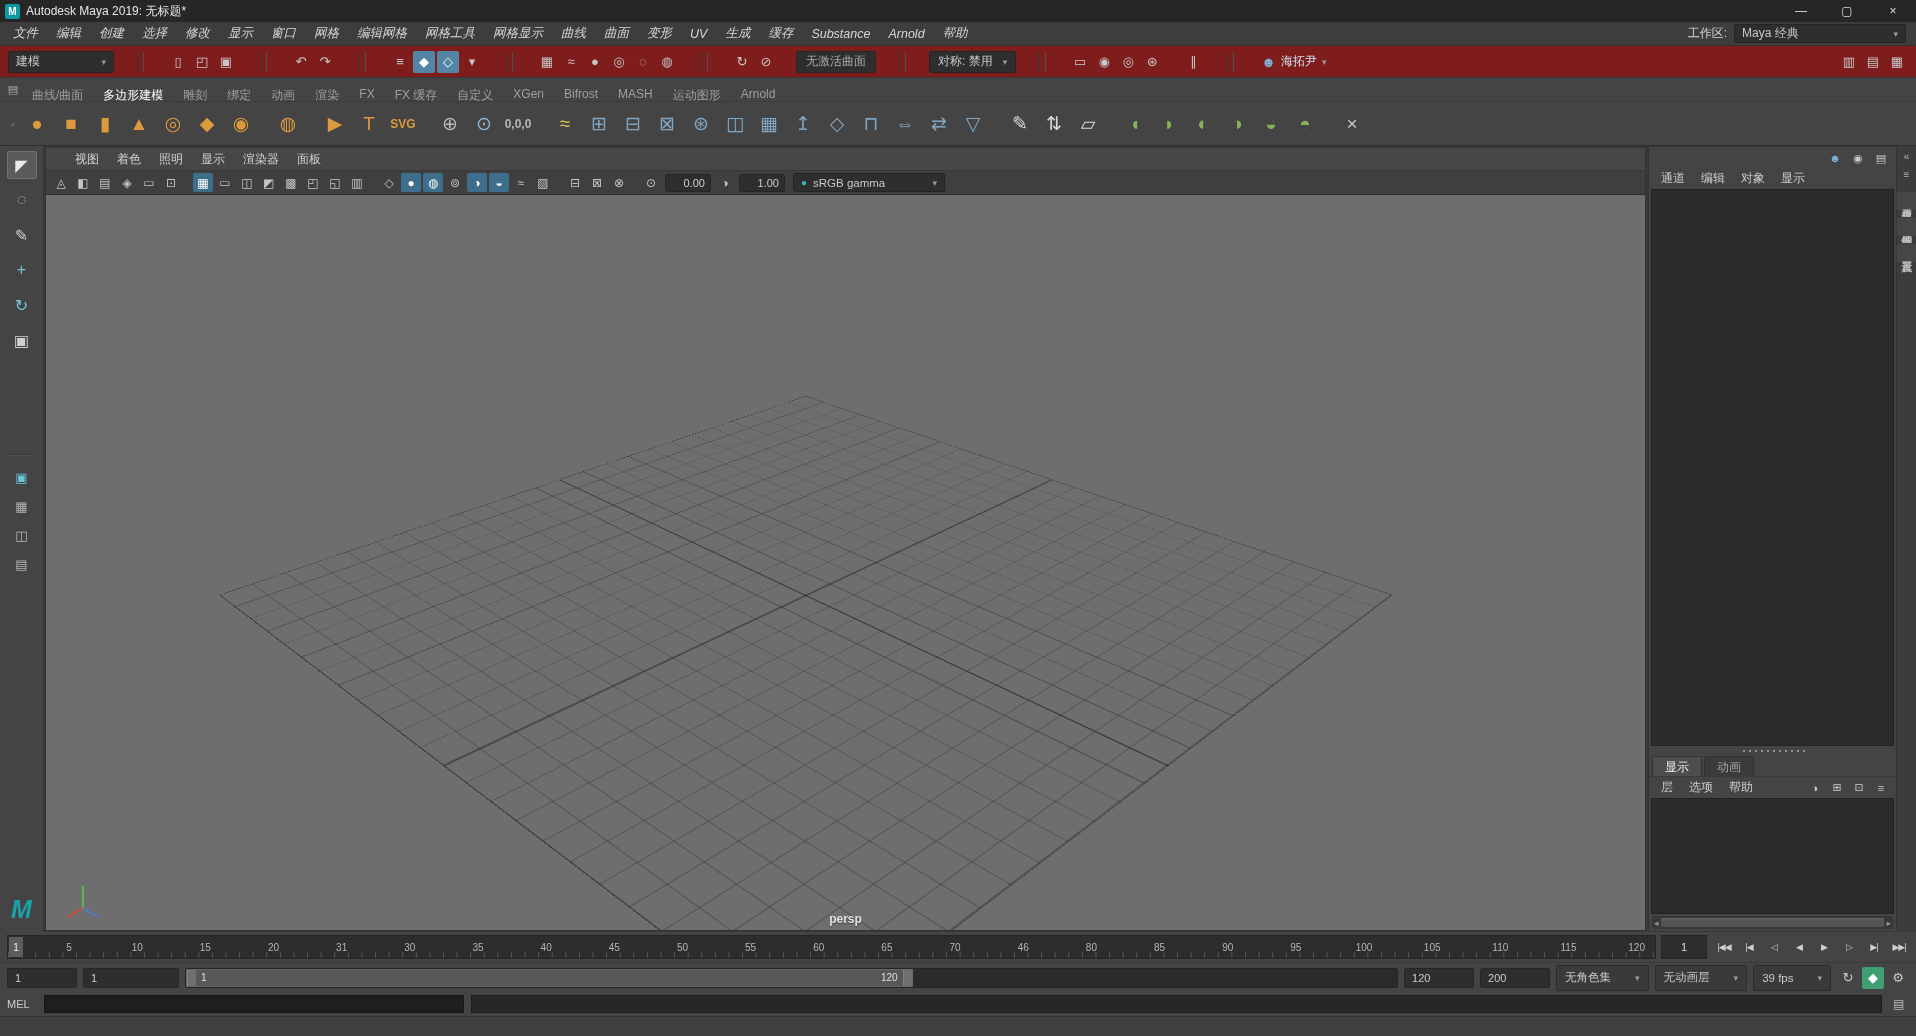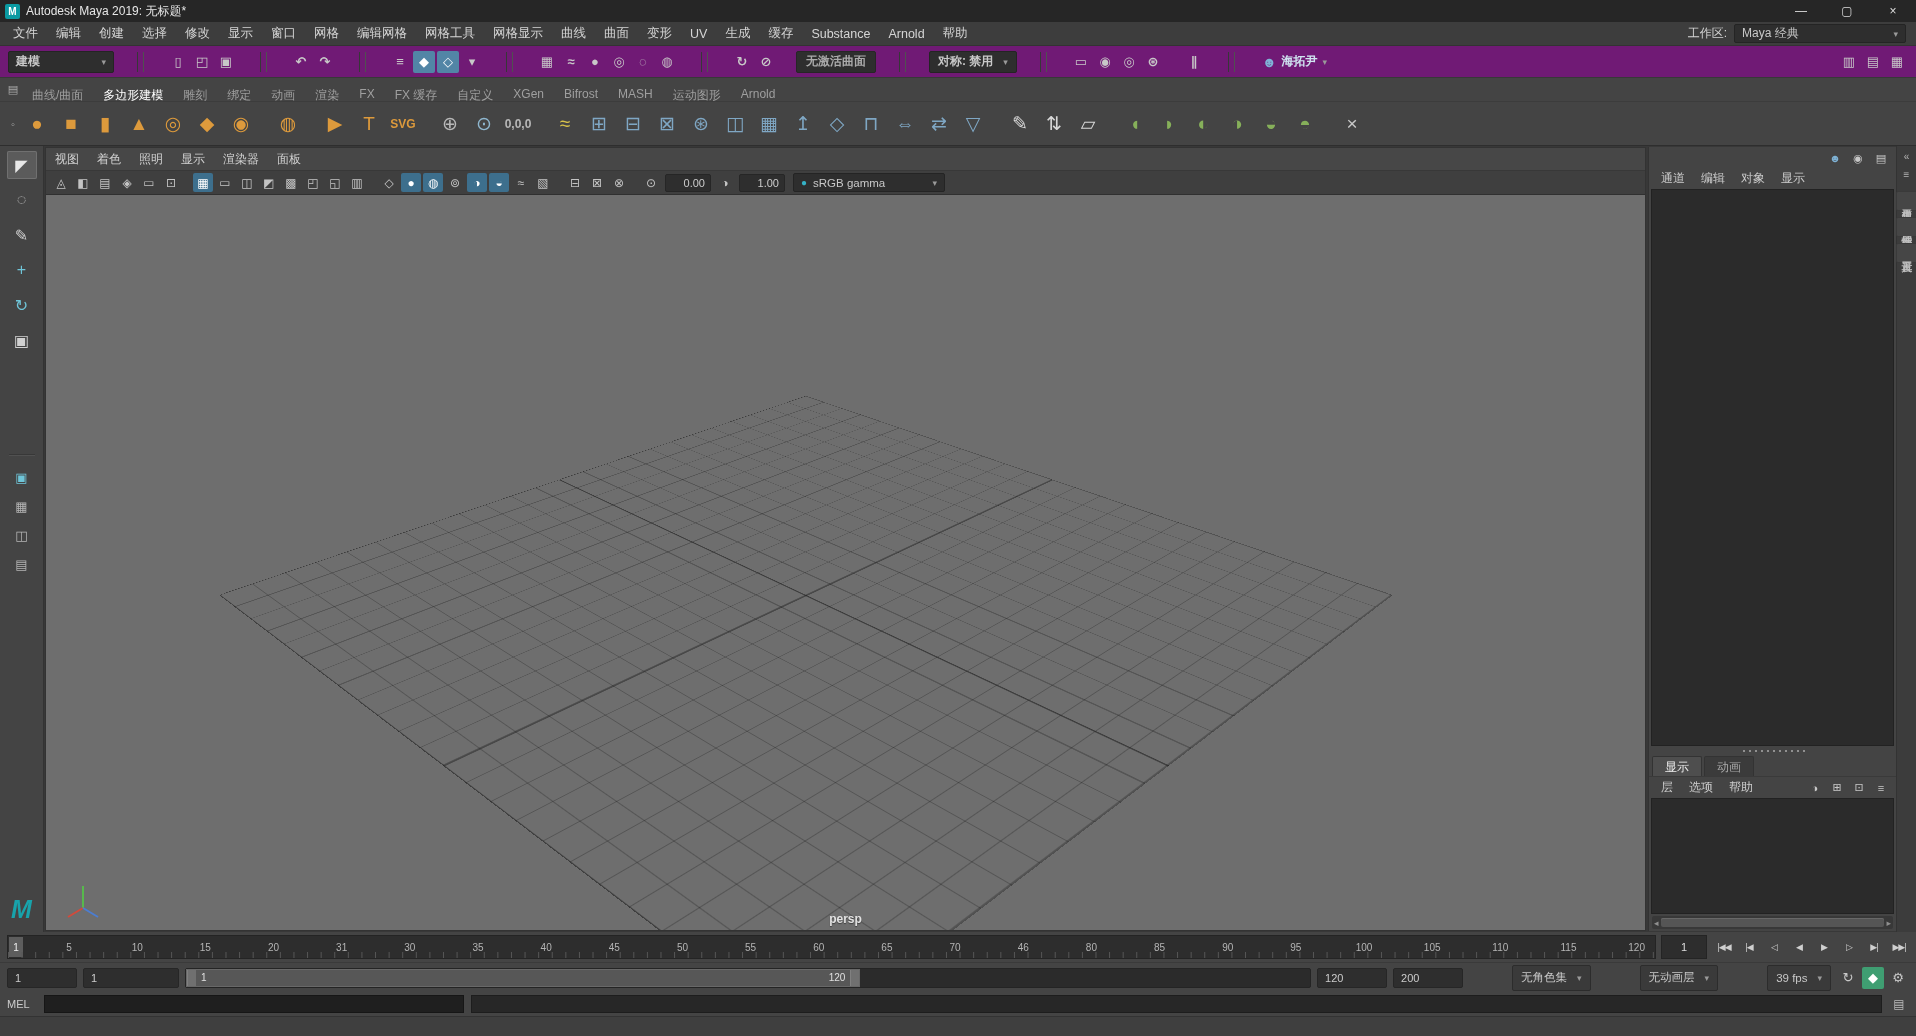--- a/index.html
+++ b/index.html
@@ -14,29 +14,29 @@
   .window { width:1916px; height:1036px; display:flex; flex-direction:column; background:#444; }
 
   
   .titlebar { height:22px; background:#262626; display:flex; align-items:center; color:#e6e6e6; font-size:12px; flex:0 0 auto; }
   .app-icon { width:15px; height:15px; margin:0 6px 0 5px; background:#0b9aa2; color:#fff; font-size:10px; font-weight:bold; border-radius:2px; }
   .tb-btns { margin-left:auto; display:flex; height:100%; }
   .tb-btn { width:46px; height:100%; font-size:12px; color:#ddd; }
 
   
   .menubar { height:24px; background:#3d3d3d; border-bottom:1px solid #333; display:flex; align-items:center; font-size:12.5px; color:#d5d5d5; padding-left:4px; flex:0 0 auto; }
-  .menu-items { display:flex; height:100%; align-items:flex-start; }
+  .menu-items { display:flex; height:100%; align-items:flex-start;font-style:italic; }
   .menu-item { padding:0 9px; height:100%; display:flex; align-items:center; white-space:nowrap; }
   .menubar-right { margin-left:auto; display:flex; align-items:center; gap:7px; padding-right:10px; font-size:12px; }
   .dd { background:#2e2e2e; border:1px solid #242424; border-radius:2px; display:flex; align-items:center; color:#c8c8c8; }
   .dd-arrow { font-size:9px; color:#9a9a9a; }
   .workspace-dd { width:172px; height:19px; padding:0 7px; justify-content:space-between; }
 
   
-  .statusline { height:32px; background:#701a75; display:flex; align-items:center; padding:0 8px; gap:19px; border-bottom:1px solid #383838; flex:0 0 auto;font-weight:bold; }
+  .statusline { height:32px; background:#7f1d1d; display:flex; align-items:center; padding:0 8px; gap:19px; border-bottom:1px solid #383838; flex:0 0 auto; }
   .menuset-dd { width:106px; height:22px; padding:0 7px; justify-content:space-between; font-size:12px; }
   .sl-sep { width:7px; height:20px; border-left:1px solid #373737; border-right:1px solid #505050; margin:0 4px; }
   .sl-group { display:flex; gap:2px; }
   .sl-icon { width:22px; height:22px; color:#c8c8c8; font-size:13px; border-radius:2px; }
   .sl-icon.small { width:18px; height:18px; font-size:11px; }
   .sl-icon.active { background:#5285a6; color:#fff; }
   .sl-field { height:22px; background:#2e2e2e; border:1px solid #262626; border-radius:2px; color:#aaa; font-size:12px; display:flex; align-items:center; padding:0 9px; }
   .sym-dd { height:22px; padding:0 8px; gap:10px; font-size:12px; }
   .user-chip { display:flex; align-items:center; gap:5px; font-size:12px; color:#cfe3f0; padding:0 4px; }
   .user-avatar { color:#7fb3d6; font-size:14px; }
@@ -58,21 +58,21 @@
   .toolbox { width:44px; background:#444; display:flex; flex-direction:column; align-items:center; padding-top:5px; border-right:1px solid #333; flex:0 0 auto; }
   .tools, .layouts { display:flex; flex-direction:column; align-items:center; gap:7px; }
   .tool { width:30px; height:28px; font-size:16px; color:#d0d0d0; border-radius:2px; }
   .tool.active { background:#5b5b5b; box-shadow:inset 0 0 0 1px #707070; }
   .toolbox-sep { width:26px; height:0; border-top:1px solid #383838; border-bottom:1px solid #515151; margin:100px 0 10px; }
   .layouts .tool { height:22px; font-size:13px; color:#b5b5b5; }
   .maya-logo { margin-top:auto; margin-bottom:8px; font-weight:bold; font-style:italic; font-size:25px; color:#18a3ab; }
 
   
   .viewport { flex:1; min-width:0; display:flex; flex-direction:column; margin:1px 2px 1px 1px; border:1px solid #333; background:#444; }
-  .vp-menubar { height:22px; display:flex; align-items:center; background:#474747; font-size:12px; color:#d0d0d0; padding-left:0; flex:0 0 auto; }
+  .vp-menubar { height:22px; display:flex; align-items:center; background:#474747; font-size:12px; color:#d0d0d0; padding-left:20px; flex:0 0 auto; }
   .vp-menu-item { padding:0 9px; }
   .vp-toolbar { height:25px; background:#3f3f3f; display:flex; align-items:center; padding:0 5px; gap:2px; border-top:1px solid #383838; border-bottom:1px solid #303030; flex:0 0 auto; }
   .vp-icons { display:flex; align-items:center; gap:2px; }
   .vp-icon { width:20px; height:19px; font-size:12px; color:#c4c4c4; border-radius:2px; flex:0 0 auto; }
   .vp-icon.sep { margin-left:10px; }
   .vp-icon.active { background:#3d6f8d; color:#fff; }
   .vp-field { width:46px; height:18px; background:#2e2e2e; border:1px solid #262626; color:#ccc; font-size:11px; display:flex; align-items:center; justify-content:flex-end; padding:0 5px; border-radius:2px; margin:0 2px; }
   .srgb-dd { height:19px; width:152px; gap:6px; padding:0 7px; font-size:11.5px; margin-left:4px; }
   .srgb-dot { color:#35b2c6; font-size:10px; }
   .vp-canvas { flex:1; min-height:0; position:relative; background:#6e6e6e; overflow:hidden; }
@@ -128,21 +128,21 @@
   .tl-btn { width:24px; color:#cfcfcf; font-size:9px; letter-spacing:-1px; }
 
   
   .range-row { height:30px; display:flex; align-items:center; background:#444; padding:0 7px; gap:6px; border-top:1px solid #3a3a3a; flex:0 0 auto; }
   .rs-field { height:20px; background:#2e2e2e; border:1px solid #262626; color:#ccc; font-size:11px; display:flex; align-items:center; padding:0 7px; border-radius:2px; }
   .w70 { width:70px; } .w96 { width:96px; }
   .rs-track { flex:1; height:20px; background:#2b2b2b; border:1px solid #242424; position:relative; border-radius:2px; }
   .rs-bar { position:absolute; left:0; top:0; bottom:0; background:#575757; border:1px solid #686868; display:flex; align-items:center; color:#e0e0e0; font-size:10px; }
   .rs-handle { width:9px; height:100%; background:#707070; box-shadow:inset 1px 0 0 #808080; flex:0 0 auto; }
   .rs-label { padding:0 5px; }
-  .rs-dd { height:20px; padding:12px 8px; gap:10px; font-size:11.5px; background:#3a3a3a; border-color:#2c2c2c;margin-left:43px; }
+  .rs-dd { height:20px; padding:12px 8px; gap:24px; font-size:11.5px; background:#3a3a3a; border-color:#2c2c2c; }
   .rs-icons { display:flex; gap:3px; }
   .rs-icon { width:22px; height:22px; color:#c8c8c8; font-size:13px; border-radius:2px; }
   .rs-icon.active { background:#3f9e72; color:#fff; }
 
   
   .command-row { height:24px; display:flex; align-items:center; background:#444; padding:0 7px; gap:7px; flex:0 0 auto; }
   .cmd-label { font-size:11px; color:#ccc; width:30px; }
   .cmd-input { width:420px; height:18px; background:#1f1f1f; border:1px solid #161616; color:#ddd; font-size:11px; padding:0 4px; }
   .cmd-results { flex:1; height:18px; background:#272727; border:1px solid #1d1d1d; }
   .cmd-icon { width:20px; height:19px; color:#bbb; font-size:12px; }

